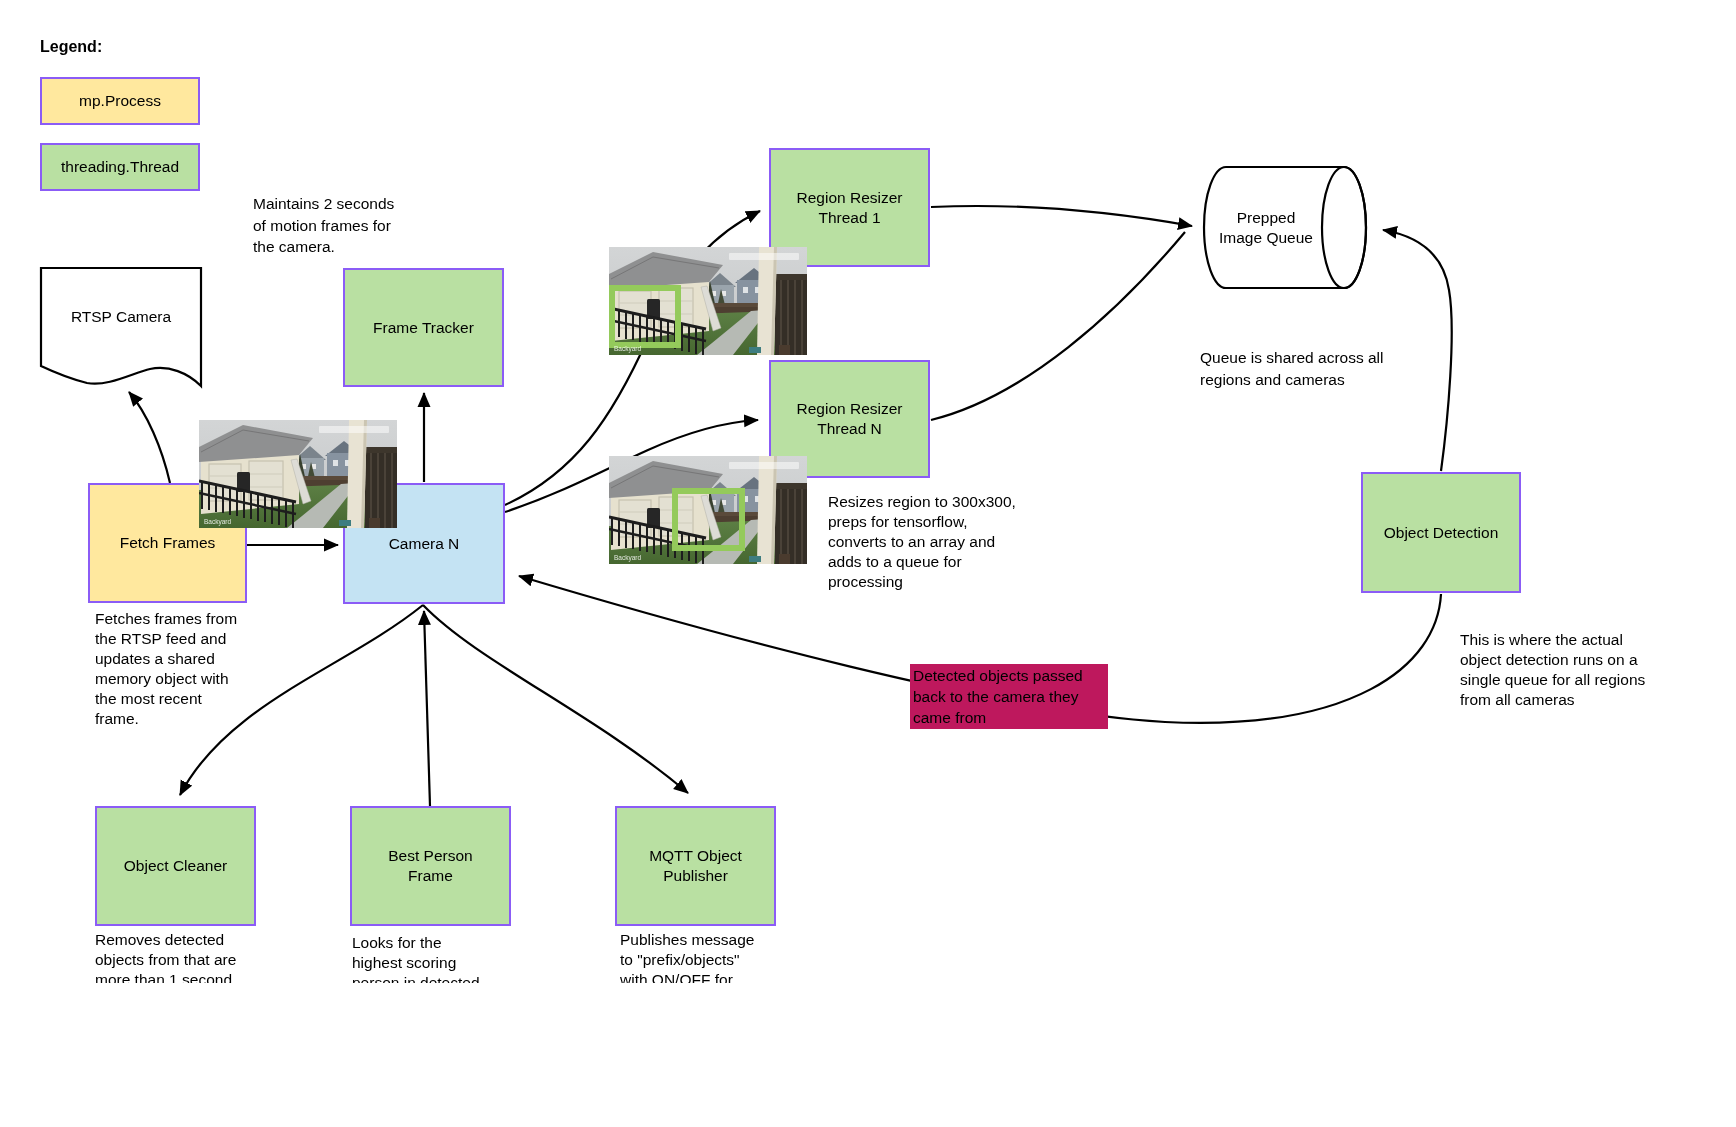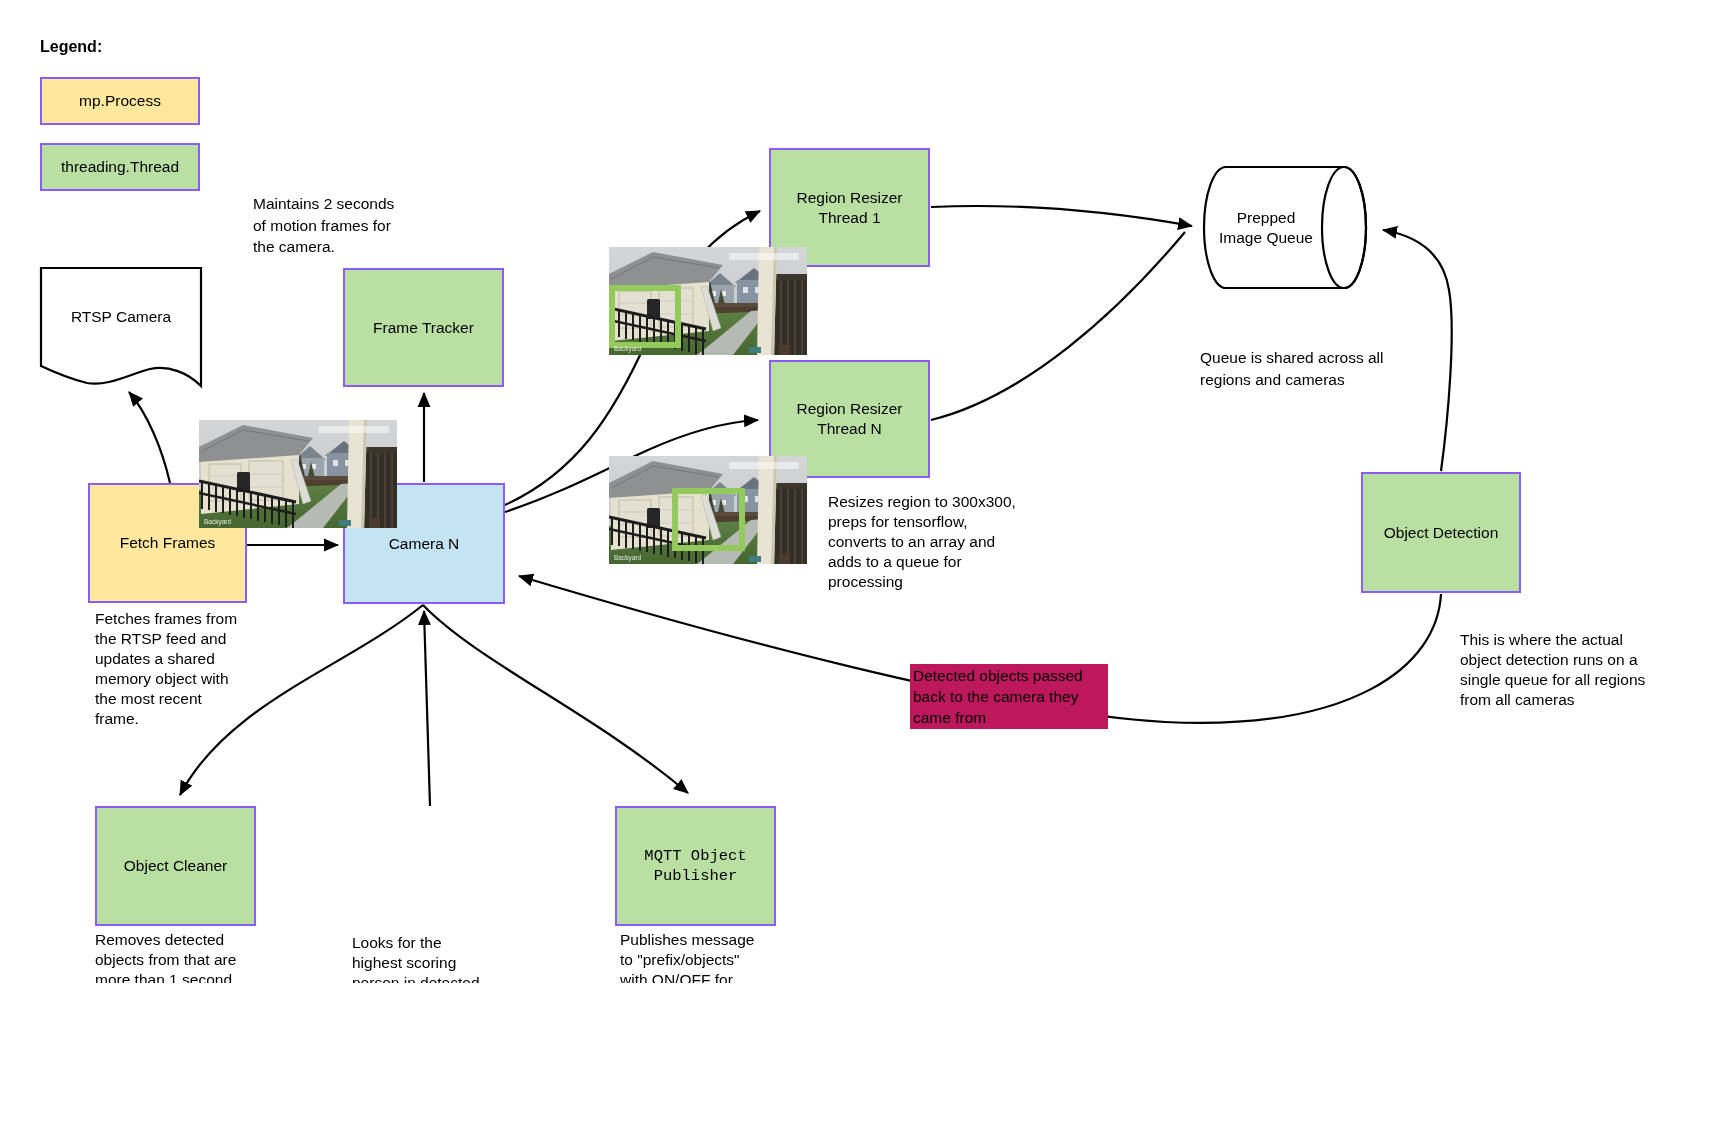--- a/index.html
+++ b/index.html
@@ -142,21 +142,23 @@
 
   <div class="node thread" style="left:343px;top:268px;width:161px;height:119px;">Frame Tracker</div>
   <div class="node proc" style="left:88px;top:483px;width:159px;height:120px;">Fetch Frames</div>
   <div class="node cam" style="left:343px;top:483px;width:162px;height:121px;">Camera N</div>
   <div class="node thread" style="left:769px;top:148px;width:161px;height:119px;">Region Resizer
 Thread 1</div>
   <div class="node thread" style="left:769px;top:360px;width:161px;height:118px;">Region Resizer
 Thread N</div>
   <div class="node thread" style="left:1361px;top:472px;width:160px;height:121px;">Object Detection</div>
   <div class="node thread" style="left:95px;top:806px;width:161px;height:120px;">Object Cleaner</div>
-  <div class="node thread" style="left:615px;top:806px;width:161px;height:120px;font-family:Liberation Mono, monospace;">MQTT Object
+  <div class="node thread" style="left:350px;top:806px;width:161px;height:120px;">Best Person
+Frame</div>
+  <div class="node thread" style="left:615px;top:806px;width:161px;height:120px;">MQTT Object
 Publisher</div>
 
   <div class="shape-wrap" style="left:1200px;top:162px;width:172px;height:131px;">
     <svg width="172" height="131">
       <path d="M26,5 L144,5 A22,60.5 0 0 1 144,126 L26,126 A22,60.5 0 0 1 26,5 Z" fill="#fff" stroke="#000" stroke-width="2.2"></path>
       <ellipse cx="144" cy="65.5" rx="22" ry="60.5" fill="none" stroke="#000" stroke-width="2.2"></ellipse>
     </svg>
     <div class="shape-label" style="width:132px;">Prepped
 Image Queue</div>
   </div>

